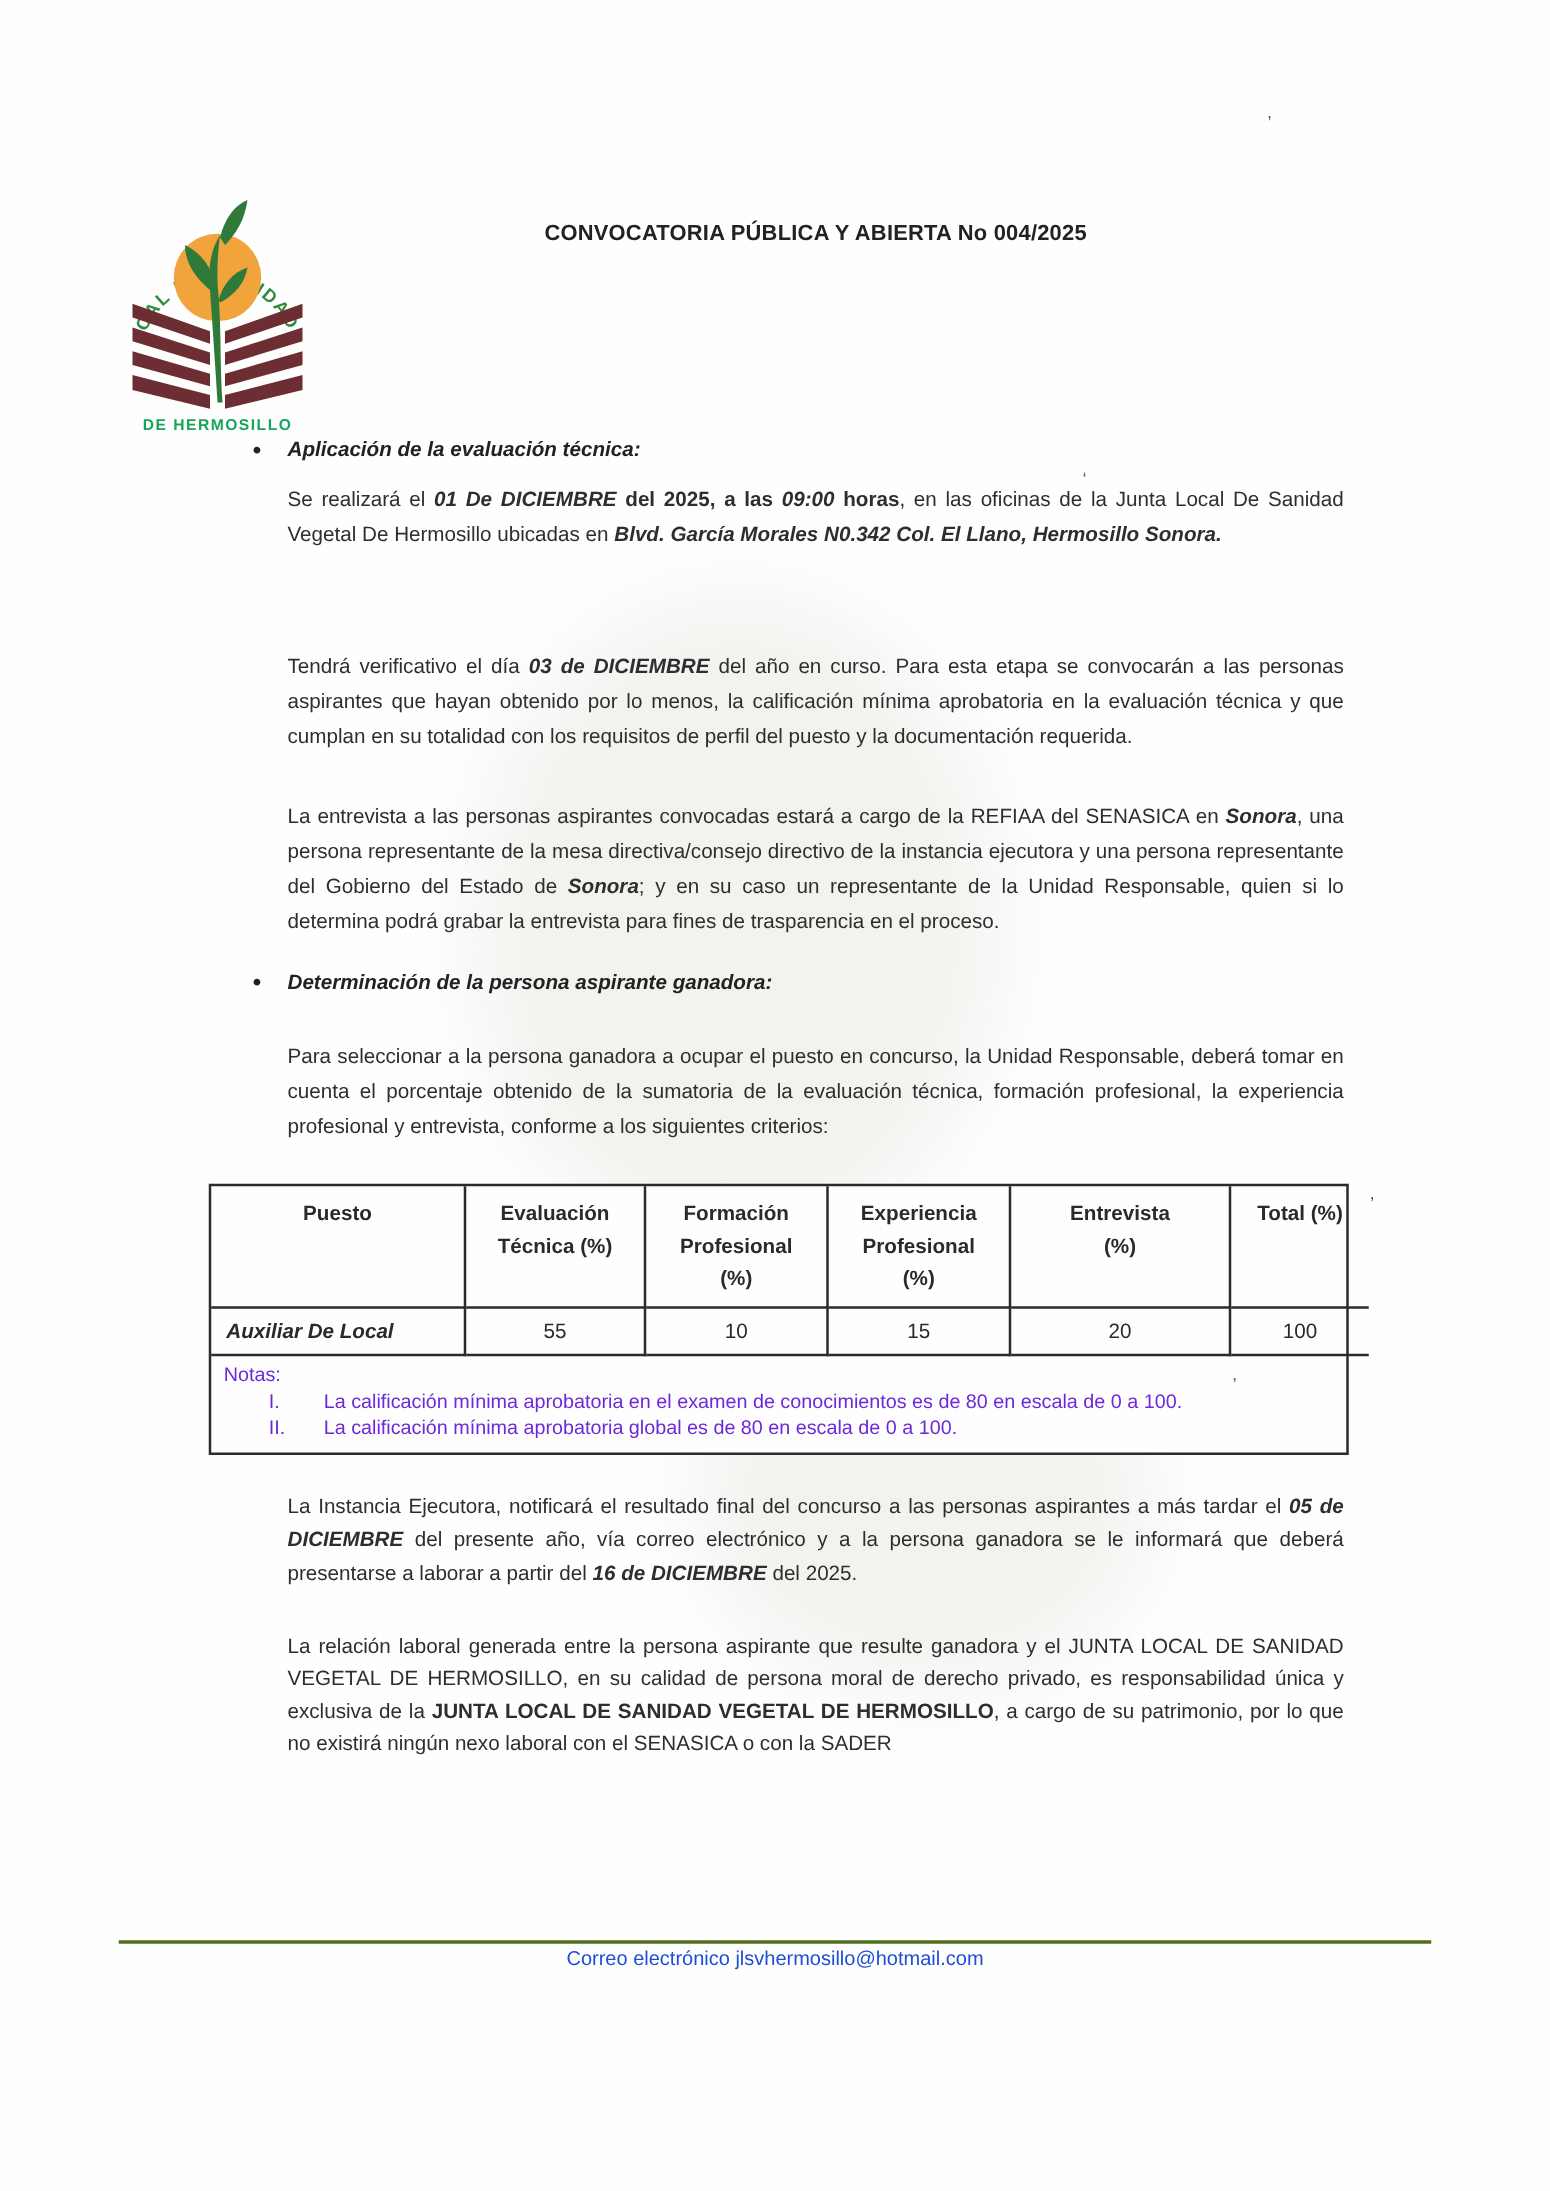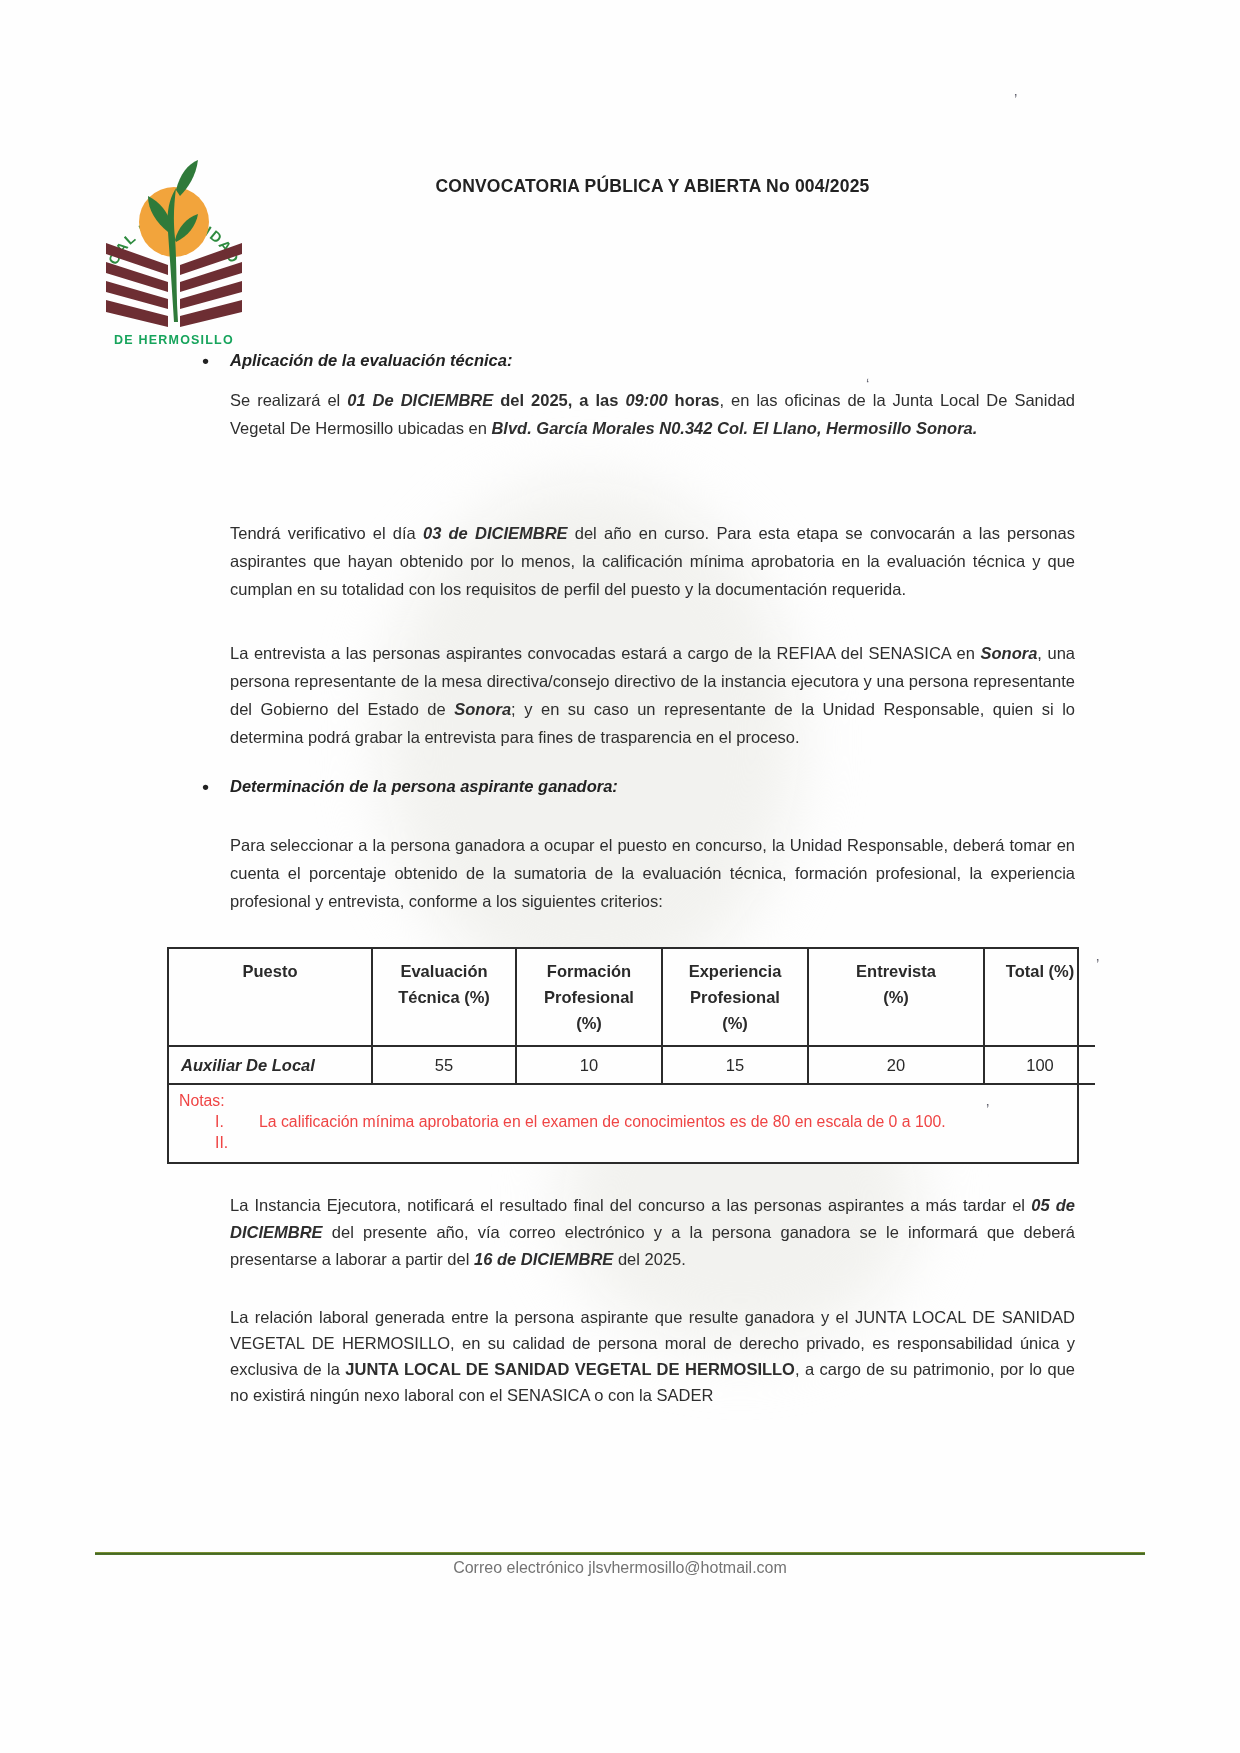--- a/index.html
+++ b/index.html
@@ -76,31 +76,31 @@
   table.criteria th .hw{display:inline-block;max-width:96px;}
   table.criteria th.col-puesto .hw{max-width:140px;}
   table.criteria td{
     height:34px;text-align:center;vertical-align:middle;
     border-bottom:2px solid #2b2b2b;
   }
   td.cell-puesto{font-weight:bold;font-style:italic;text-align:left !important;padding-left:12px;}
   .col-puesto{width:200px;border-radius:29px;} .col-eval{width:140px;} .col-form{width:142px;}
   .col-exp{width:142px;} .col-entr{width:172px;} .col-total{width:108px;}
 
-  .notes{padding:5px 10px 9px 10px;font-size:15.8px;line-height:21px;color:#ef4444;}
+  .notes{padding:5px 10px 9px 10px;font-size:15.8px;line-height:21px;color:#6d28d9;}
   .notes-label{display:block;}
   .note-item{display:flex;margin-left:36px;}
   .note-num{width:44px;flex:none;}
 
   
   .footer-rule{
     left:95px;top:1552px;width:1050px;height:3px;
     background:linear-gradient(to bottom,#93a038 0%,#3c6323 55%,#5d7a2e 100%);
   }
-  .footer-line{left:0;width:1240px;text-align:center;color:#737373;}
+  .footer-line{left:0;width:1240px;text-align:center;color:#1d4ed8;}
   .footer-line1{top:1559px;font-size:16px;}
   .footer-line2{top:1582px;font-size:16.5px;}
 
   
   .artifact{font-size:15px;color:#3a3a4a;opacity:.8;}
   .a1{left:1014px;top:90px;}
   .a2{left:866px;top:376px;}
   .a3{left:1096px;top:955px;}
   .a4{left:986px;top:1100px;}
 </style>
@@ -181,20 +181,21 @@
       </tbody>
     </table>
     <div class="notes">
       <span class="notes-label">Notas:</span>
       <div class="note-item">
         <span class="note-num">I.</span>
         <span>La calificación mínima aprobatoria en el examen de conocimientos es de 80 en escala de 0 a 100.</span>
       </div>
       <div class="note-item">
         <span class="note-num">II.</span>
+        <span>La calificación mínima aprobatoria global es de 80 en escala de 0 a 100.</span>
       </div>
     </div>
   </div>
 
   <div class="abs para p5-close"><span>La Instancia Ejecutora, notificará el resultado final del concurso a las personas aspirantes a más tardar el </span><span class="bi">05 de DICIEMBRE</span><span> del presente año, vía correo electrónico y a la persona ganadora se le informará que deberá presentarse a laborar a partir del </span><span class="bi">16 de DICIEMBRE</span><span> del 2025.</span></div>
   <div class="abs para p6-close"><span>La relación laboral generada entre la persona aspirante que resulte ganadora y el JUNTA LOCAL DE SANIDAD VEGETAL DE HERMOSILLO, en su calidad de persona moral de derecho privado, es responsabilidad única y exclusiva de la </span><span class="b">JUNTA LOCAL DE SANIDAD VEGETAL DE HERMOSILLO</span><span>, a cargo de su patrimonio, por lo que no existirá ningún nexo laboral con el SENASICA o con la SADER</span></div>
 
   <div class="abs footer-rule"></div>
   <div class="abs footer-line footer-line1">Correo electrónico jlsvhermosillo@hotmail.com</div>
 

